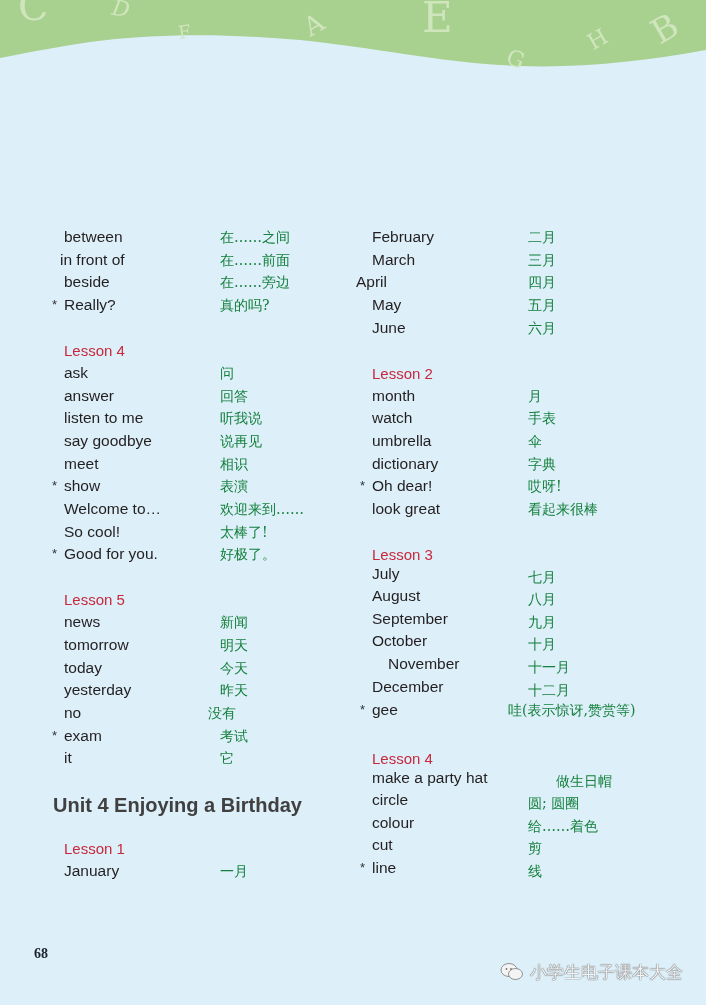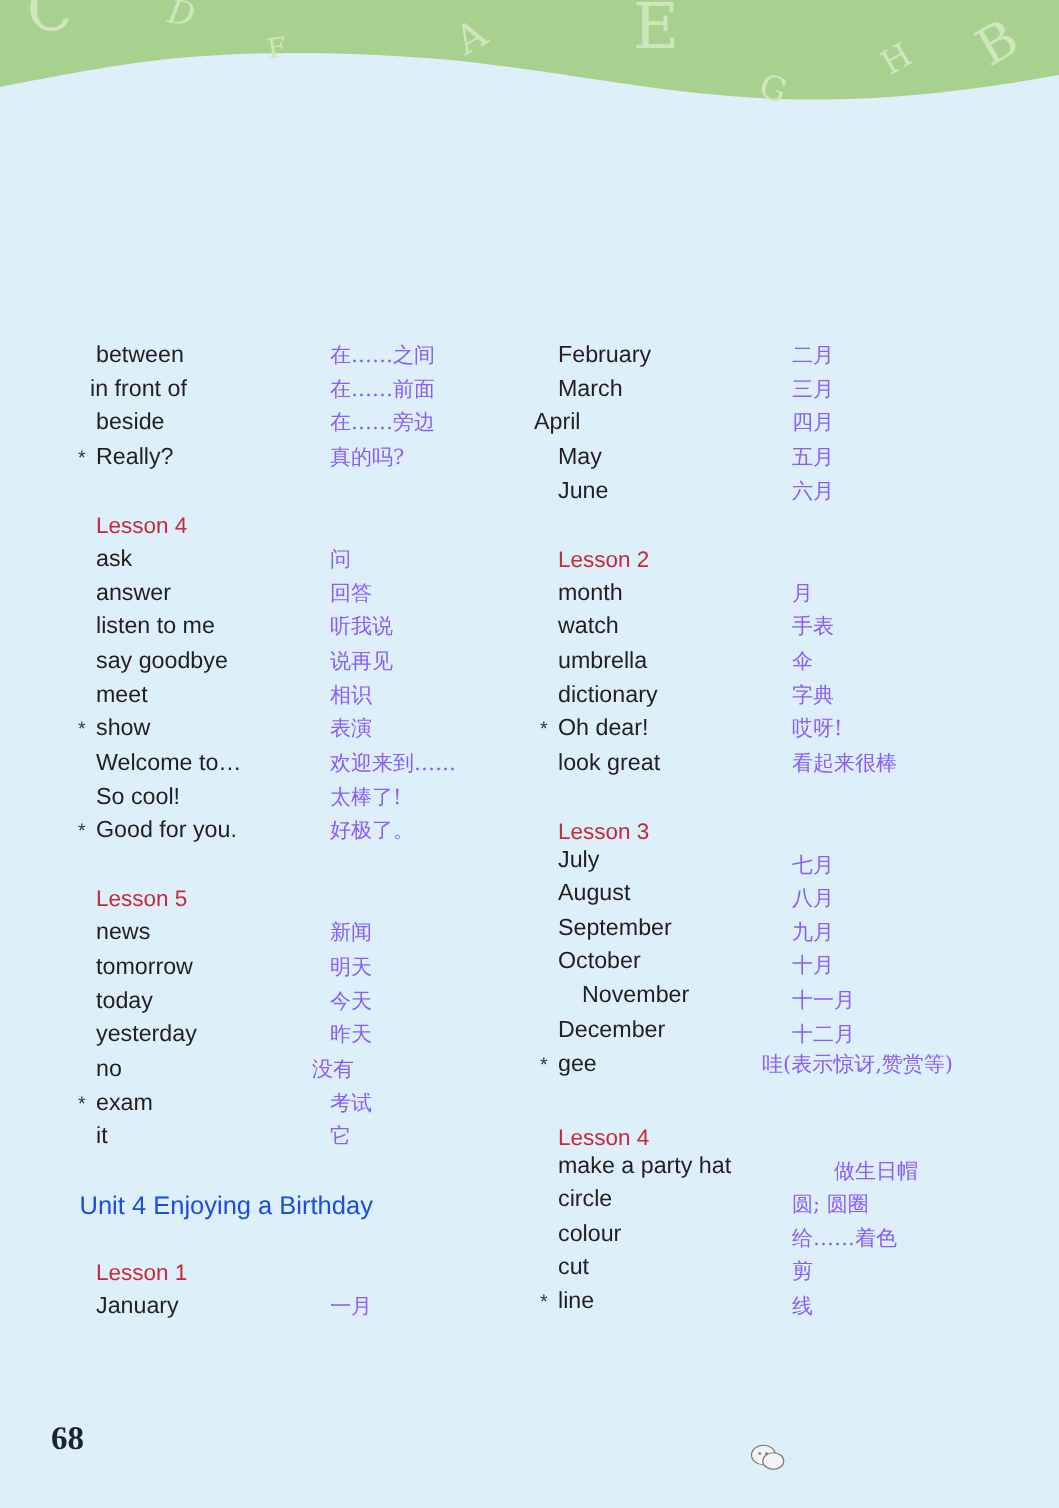--- a/index.html
+++ b/index.html
@@ -6,25 +6,25 @@
     body {
       width: 706px; height: 1005px; position: relative; overflow: hidden;
       background: #ddeff9;
       font-family: "Liberation Sans", "DejaVu Sans", sans-serif;
       color: #231f20;
     }
     .header { position: absolute; left: 0; top: 0; width: 706px; height: 90px; }
     .header svg { display: block; }
     .row { position: absolute; height: 22px; line-height: 22px; font-size: 15.5px; }
     .en { position: absolute; white-space: nowrap; }
-    .zh { position: absolute; white-space: nowrap; font-family: "DejaVu Serif", "Liberation Serif", serif; font-size: 14px; color: #8b5cf6; }
+    .zh { position: absolute; white-space: nowrap; font-family: "DejaVu Serif", "Liberation Serif", serif; font-size: 14px; color: #15803d; }
     .star { position: absolute; font-size: 13px; color: #333; }
     .lesson { position: absolute; font-size: 15px; color: #c8283c; white-space: nowrap; }
-    .unit { position: absolute; font-size: 17px; font-weight: normal; color: #1d4ed8; white-space: nowrap; }
-    .pagenum { position: absolute; left: 34px; top: 946px; font-family: "Liberation Serif", serif; font-weight: bold; font-size: 22px; color: #1b2230; }
+    .unit { position: absolute; font-size: 20px; font-weight: bold; color: #404040; white-space: nowrap; }
+    .pagenum { position: absolute; left: 34px; top: 946px; font-family: "Liberation Serif", serif; font-weight: bold; font-size: 14px; color: #1b2230; }
     .watermark { position: absolute; left: 500px; top: 960px; height: 24px; display: flex; align-items: center; gap: 6px; color: #f4f4f4; font-size: 17px; text-shadow: 0 0 1px #555, 0 0 1px #555; }
   </style>
 </head>
 <body>
 
 <div class="header">
   <svg width="706" height="90" viewBox="0 0 706 90">
     <rect x="0" y="0" width="706" height="90" fill="#ddeff9"></rect>
     <path d="M0,0 L706,0 L706,50 C640,62 580,68 520,66 C440,63 380,48 300,40 C220,33 150,34 90,42 C50,48 20,54 0,58 Z" fill="#a8d08f"></path>
     <g fill="#cfe6bd" font-family="DejaVu Serif, serif">
@@ -245,13 +245,14 @@
 </div>
 
 <span class="pagenum">68</span>
 <div class="watermark">
   <svg width="24" height="22" viewBox="0 0 24 22">
     <ellipse cx="9" cy="9" rx="8" ry="6.5" fill="#f4f4f4" stroke="#777" stroke-width="0.8"></ellipse>
     <ellipse cx="15.5" cy="13" rx="7" ry="5.5" fill="#f4f4f4" stroke="#777" stroke-width="0.8"></ellipse>
     <circle cx="6.5" cy="8" r="0.9" fill="#777"></circle>
     <circle cx="11" cy="8" r="0.9" fill="#777"></circle>
   </svg>
+  <span>小学生电子课本大全</span>
 </div>
 
 </body></html>

